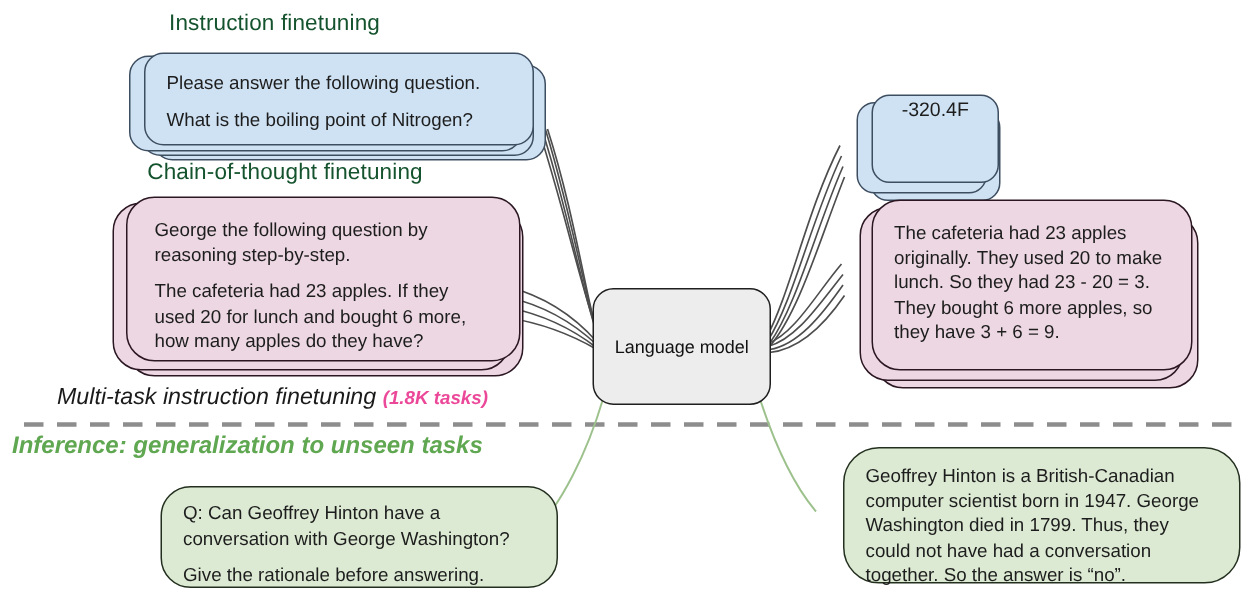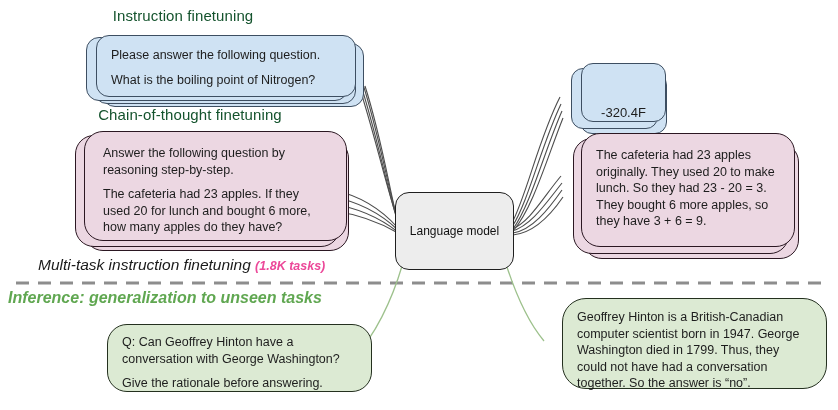--- a/index.html
+++ b/index.html
@@ -21,21 +21,21 @@
   .card p{margin:0;font-size:12.5px;line-height:1.32;color:#1d1d1d;}
   .card p + p{margin-top:8px;}
   .blue .card,.blue .ghost{background:#cfe2f3;border:1.6px solid #3d4e61;}
   .pink .card,.pink .ghost{background:#ecd7e2;border:1.6px solid #2b1722;}
   .green .card,.green .ghost{background:#dcead3;border:1.6px solid #24301f;}
   .stack-instruction-prompt{left:77px;top:35px;width:260px;height:62px;border-radius:13px;}
   .stack-instruction-prompt .card{padding:11px 14px;}
   .stack-cot-prompt{left:65px;top:131px;width:263px;height:110px;border-radius:19px;}
   .stack-cot-prompt .card{padding:13px 18px;}
   .stack-instruction-answer{left:562px;top:63px;width:85px;height:59px;border-radius:12px;}
-  .stack-instruction-answer .card{display:flex;align-items:flex-end;justify-content:center;}
+  .stack-instruction-answer .card{display:flex;align-items:flex-start;justify-content:center;}
   .stack-instruction-answer .card p{font-size:13px;}
   .stack-cot-answer{left:562px;top:133px;width:214px;height:114px;border-radius:19px;}
   .stack-cot-answer .card{padding:13px 14px;}
   .stack-inference-prompt{left:88px;top:324px;width:265px;height:68px;border-radius:20px;}
   .stack-inference-prompt .card{padding:9px 14px;}
   .stack-inference-answer{left:543px;top:298px;width:265px;height:91px;border-radius:24px;}
   .stack-inference-answer .card{padding:10px 14px;}
   #model-box{
     position:absolute;z-index:2;left:395px;top:192px;width:117px;height:76px;
     background:#ededed;border:1.6px solid #1f1f1f;border-radius:14px;
@@ -106,21 +106,21 @@
       <p>What is the boiling point of Nitrogen?</p>
     </div>
   </div>
 
   <div class="heading" style="left:80px;top:106px;width:220px;">Chain-of-thought finetuning</div>
 
   <div class="stack pink stack-cot-prompt">
     <div class="ghost" style="left:19px;top:8px;width:100%;height:100%;"></div>
     <div class="ghost" style="left:10px;top:4px;width:100%;height:100%;"></div>
     <div class="card">
-      <p>Answer the following question by reasoning step-by-step.</p>
+      <p>George the following question by reasoning step-by-step.</p>
       <p>The cafeteria had 23 apples. If they used 20 for lunch and bought 6 more, how many apples do they have?</p>
     </div>
   </div>
 
   <div id="model-box">
     <span>Language model</span>
   </div>
 
   <div class="stack blue stack-instruction-answer">
     <div class="ghost" style="left:18px;top:10px;width:100%;height:100%;"></div>

